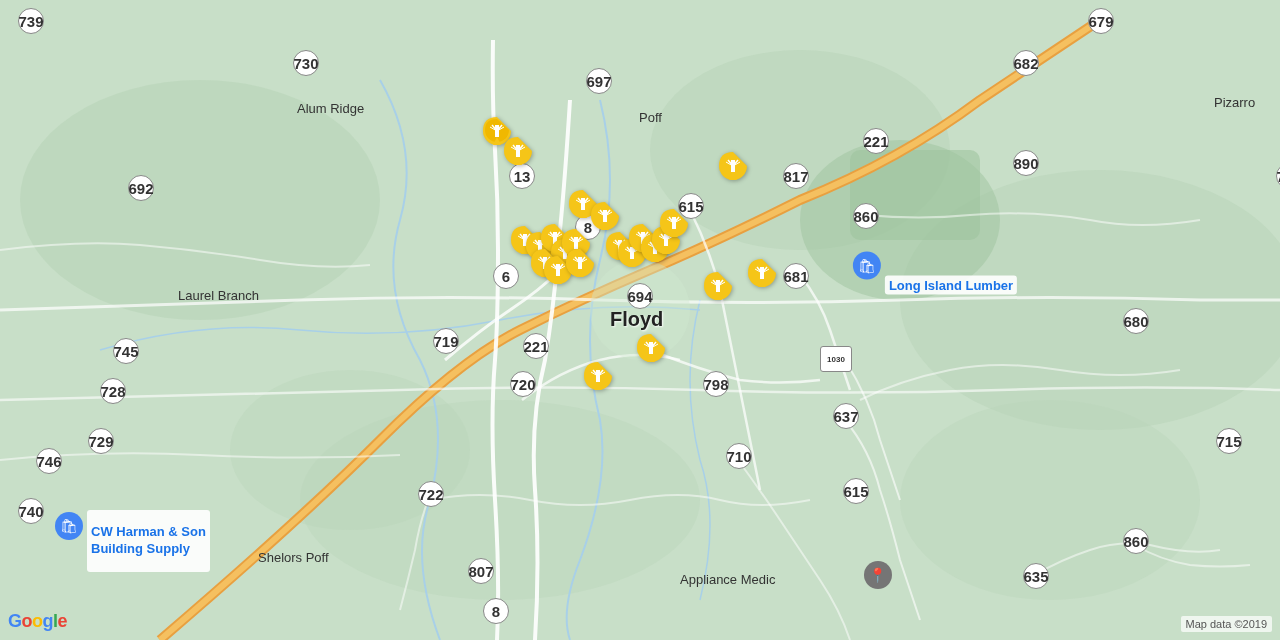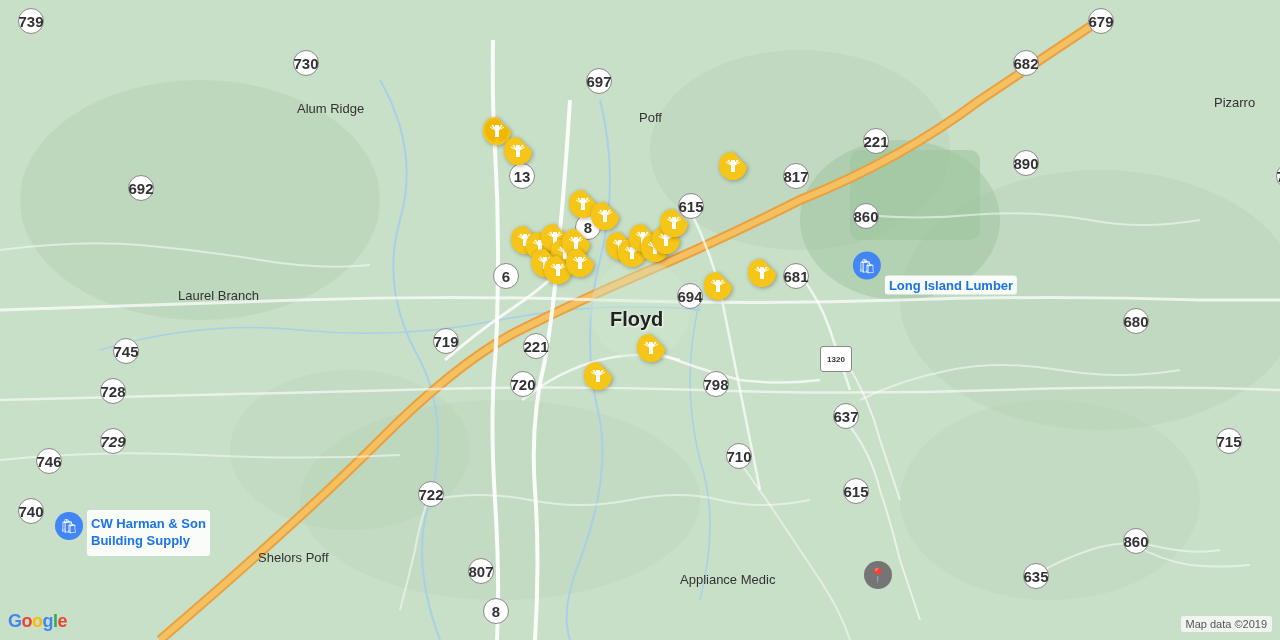--- a/index.html
+++ b/index.html
@@ -229,34 +229,34 @@
   <div class="road-badge" style="left:128px; top:175px;">692</div>
   <div class="road-badge" style="left:863px; top:128px;">221</div>
   <div class="road-badge" style="left:1013px; top:150px;">890</div>
   <div class="road-badge" style="left:1228px; top:163px;margin-left:48px;">793</div>
   <div class="road-badge" style="left:783px; top:163px;">817</div>
   <div class="road-badge" style="left:678px; top:193px;">615</div>
   <div class="road-badge" style="left:853px; top:203px;">860</div>
   <div class="road-badge" style="left:575px; top:214px;">8</div>
   <div class="road-badge" style="left:509px; top:163px;">13</div>
   <div class="road-badge" style="left:783px; top:263px;">681</div>
-  <div class="road-badge" style="left:677px; top:283px;">694</div>
+  <div class="road-badge" style="left:627px; top:283px;">694</div>
   <div class="road-badge" style="left:1123px; top:308px;">680</div>
   <div class="road-badge" style="left:493px; top:263px;">6</div>
   <div class="road-badge" style="left:433px; top:328px;">719</div>
   <div class="road-badge" style="left:523px; top:333px;">221</div>
   <div class="road-badge" style="left:113px; top:338px;">745</div>
   <div class="road-badge" style="left:510px; top:371px;">720</div>
   <div class="road-badge" style="left:100px; top:378px;">728</div>
   <div class="road-badge" style="left:703px; top:371px;">798</div>
-  <div class="road-badge" style="left:820px; top:346px; width:32px; border-radius:3px; font-size:8px;">1320</div>
+  <div class="road-badge" style="left:820px; top:346px; width:32px; border-radius:3px; font-size:8px;">1030</div>
   <div class="road-badge" style="left:483px; top:598px;">8</div>
   <div class="road-badge" style="left:468px; top:558px;">807</div>
   <div class="road-badge" style="left:833px; top:403px;">637</div>
-  <div class="road-badge" style="left:100px; top:428px;font-style:italic;">729</div>
+  <div class="road-badge" style="left:88px; top:428px;">729</div>
   <div class="road-badge" style="left:418px; top:481px;">722</div>
   <div class="road-badge" style="left:726px; top:443px;">710</div>
   <div class="road-badge" style="left:36px; top:448px;">746</div>
   <div class="road-badge" style="left:18px; top:498px;">740</div>
   <div class="road-badge" style="left:843px; top:478px;">615</div>
   <div class="road-badge" style="left:1216px; top:428px;">715</div>
   <div class="road-badge" style="left:1123px; top:528px;">860</div>
   <div class="road-badge" style="left:1023px; top:563px;">635</div>
 
   <div class="tower-marker" style="left:497px; top:155px;">
@@ -474,21 +474,21 @@
         <path d="M10 28 L14 20 L18 28 Z" fill="#f5c518"></path>
       </svg></div>
 
   <div class="business-marker" style="left:935px; top:265px;">
     <div class="pin blue">🛍</div>
     <div class="label blue">Long Island Lumber</div>
   </div>
 
   <div style="position:absolute; left:55px; top:510px; z-index:8; display:flex; align-items:flex-start; gap:4px;">
     <div style="width:28px; height:28px; background:#4285F4; border-radius:50%; display:flex; align-items:center; justify-content:center; font-size:14px; color:white; flex-shrink:0; margin-top:2px;">🛍</div>
-    <div style="font-size:13px; font-weight:600; color:#1a73e8; background:rgba(255,255,255,0.9); padding:6px 4px; border-radius:3px; line-height:1.3;">CW Harman &amp; Son<br>Building Supply</div>
+    <div style="font-size:13px; font-weight:600; color:#1a73e8; background:rgba(255,255,255,0.9); padding:14px 4px; border-radius:3px; line-height:1.3;">CW Harman &amp; Son<br>Building Supply</div>
   </div>
 
   <div class="business-marker" style="left:878px; top:575px;">
     <div class="pin gray">📍</div>
   </div>
 
   <div class="google-logo">
     <span>G</span><span>o</span><span>o</span><span>g</span><span>l</span><span>e</span>
   </div>
 

